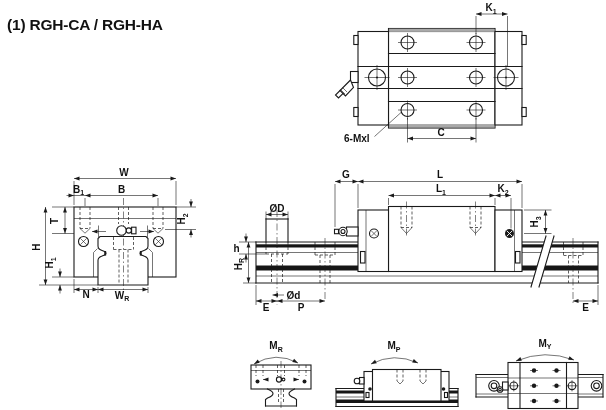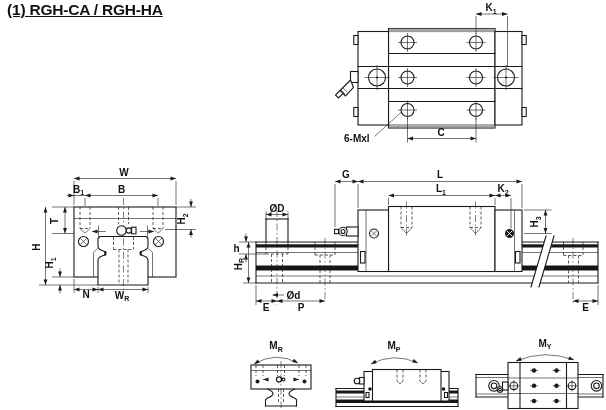--- a/index.html
+++ b/index.html
@@ -1,19 +1,19 @@
 <!DOCTYPE html>
 <html><head>
 <meta charset="utf-8">
 <style>
   html,body{margin:0;padding:0;background:#ffffff;}
   #stage{position:relative;width:606px;height:410px;background:#ffffff;overflow:hidden;
          font-family:"Liberation Sans", sans-serif;}
-  #title{position:absolute;left:7px;top:1px;font-size:15.5px;font-weight:700;color:#111;
-         letter-spacing:-0.2px;white-space:nowrap;text-decoration:underline;}
+  #title{position:absolute;left:7px;top:16px;font-size:15.5px;font-weight:700;color:#111;
+         letter-spacing:-0.2px;white-space:nowrap;}
   svg{position:absolute;left:0;top:0;}
   .ol{stroke:#1a1a1a;stroke-width:1.1;fill:none;stroke-linecap:square;}
   .olf{stroke:#1a1a1a;stroke-width:1.1;fill:#ffffff;}
   .tl{stroke:#1a1a1a;stroke-width:0.6;fill:none;}
   .dim{stroke:#1a1a1a;stroke-width:0.6;fill:none;}
   .dash{stroke:#1a1a1a;stroke-width:0.7;fill:none;stroke-dasharray:3 2;}
   .cl{stroke:#1a1a1a;stroke-width:0.55;fill:none;stroke-dasharray:7 2.5 1.5 2.5;}
   .band{fill:#161616;stroke:none;}
   .gray{fill:#a9a9a9;stroke:#666;stroke-width:0.4;}
   .thick{stroke:#1a1a1a;stroke-width:1.9;fill:none;}

